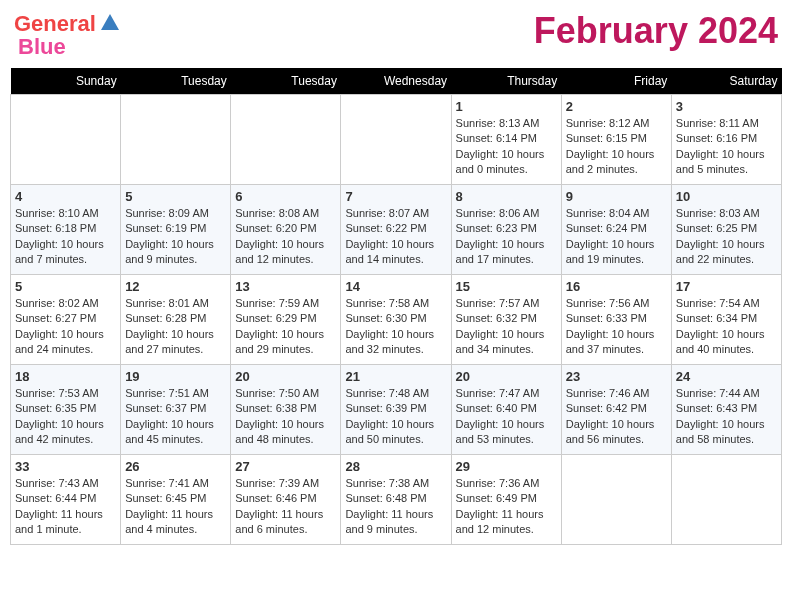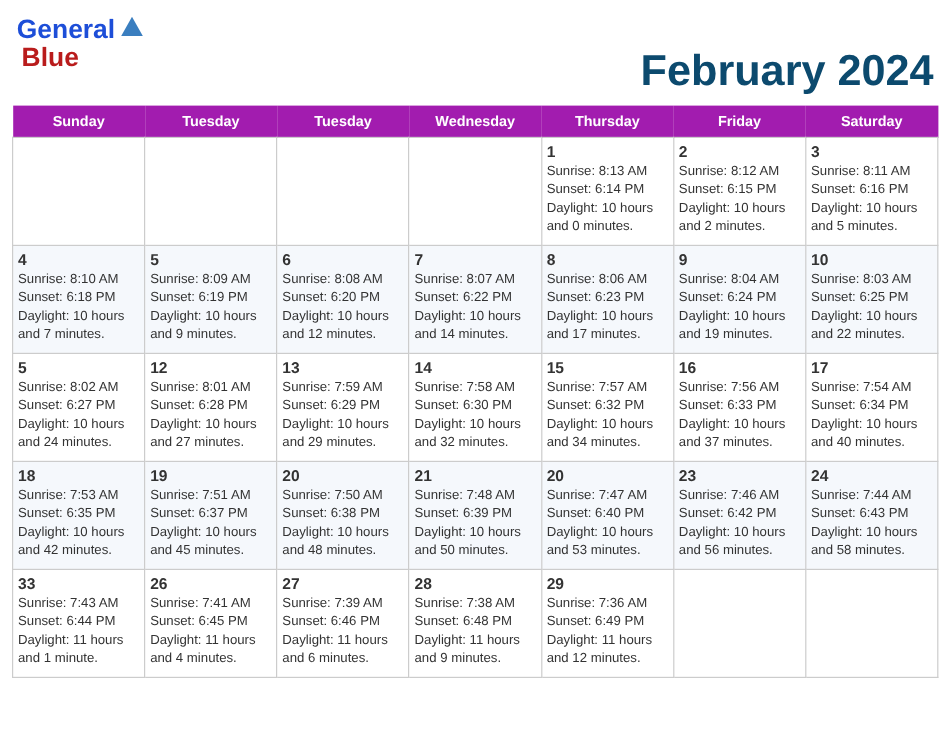--- a/index.html
+++ b/index.html
@@ -18,58 +18,57 @@
       padding: 0 4px;
     }
     .logo {
       display: flex;
       flex-direction: column;
       align-items: flex-start;
     }
     .logo-text {
       font-size: 22px;
       font-weight: bold;
-      color: #1d4ed8;
+      color: #ef4444;
       line-height: 1;
     }
     .logo-top {
       display: flex;
       align-items: center;
     }
     .logo-sub {
       font-size: 22px;
       font-weight: bold;
-      color: #b91c1c;
+      color: #ec4899;
       margin-left: 2px;
     }
     .title-section {
       text-align: right;
     }
     .main-title {
       font-size: 36px;
       font-weight: bold;
-      color: #0c4a6e;
-      margin-top: 28px;
+      color: #be185d;
     }
     .sub-title {
       font-size: 18px;
       color: #555;
     }
     table {
       width: 100%;
       border-collapse: collapse;
       font-size: 11px;
     }
     th {
-      background-color: #a21caf;
+      background-color: #000000;
       color: #fff;
       padding: 6px 4px;
-      text-align: center;
+      text-align: right;
       font-size: 12px;
-      font-weight: bold;
+      font-weight: normal;
     }
     td {
       border: 1px solid #ccc;
       padding: 4px;
       vertical-align: top;
       height: 90px;
     }
     .day-number {
       font-size: 13px;
       font-weight: bold;

